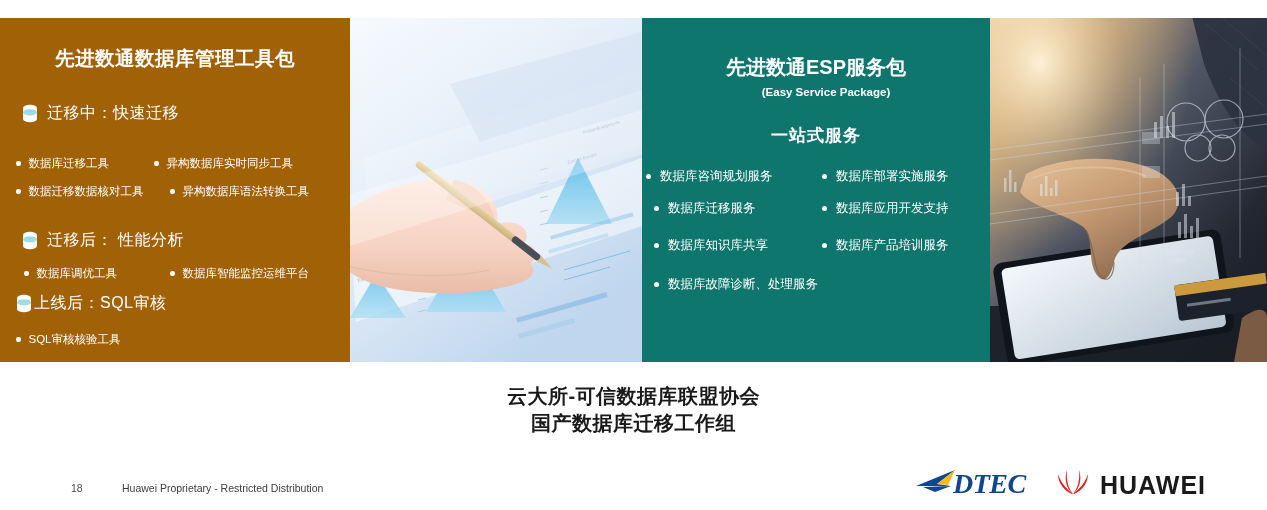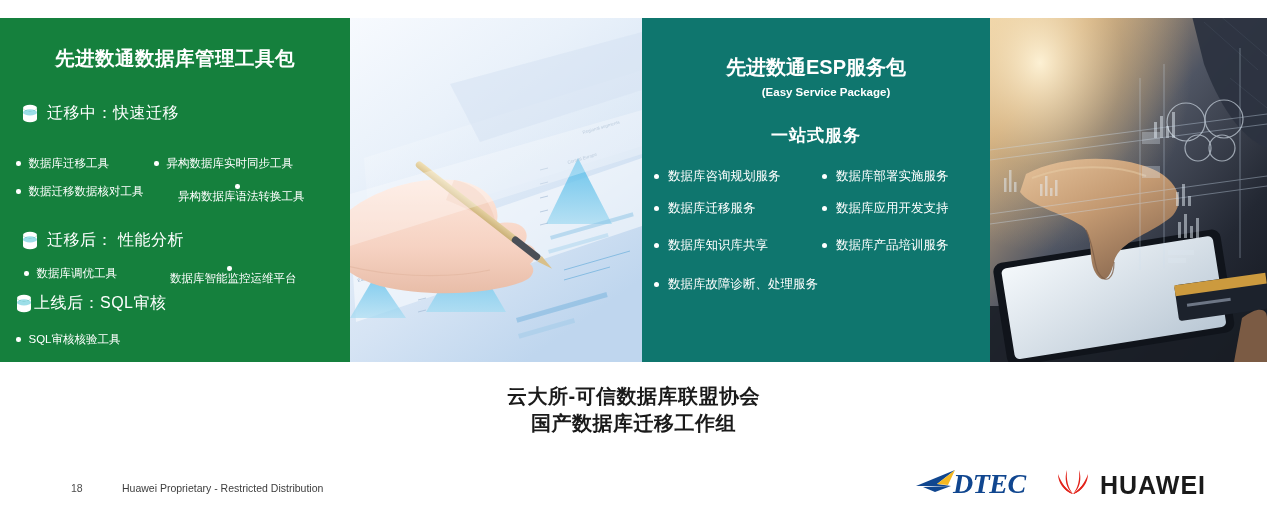--- a/index.html
+++ b/index.html
@@ -24,21 +24,21 @@
     height: 344px;
   }
 
   
   .teal-panel {
     position: absolute;
     left: 0;
     top: 0;
     width: 350px;
     height: 344px;
-    background: #15803d;
+    background: #a16207;
     overflow: hidden;
   }
   .teal-title {
     position: absolute;
     left: 0;
     top: 27px;
     width: 350px;
     text-align: center;
     color: #ffffff;
     font-size: 19.5px;
@@ -73,23 +73,23 @@
   .teal-bul .dot {
     width: 4.5px; height: 4.5px;
     border-radius: 50%;
     background: #ffffff;
     margin-right: 8px;
     flex: 0 0 auto;
   }
   .tb-1 { left: 16px;  top: 138px; }
   .tb-2 { left: 154px; top: 138px; }
   .tb-3 { left: 16px;  top: 166px; }
-  .tb-4 { left: 178px; top: 166px; flex-direction: column; }
+  .tb-4 { left: 170px; top: 166px; }
   .tb-5 { left: 24px;  top: 248px; }
-  .tb-6 { left: 170px; top: 248px; flex-direction: column; }
+  .tb-6 { left: 170px; top: 248px; }
   .tb-7 { left: 16px;  top: 314px; text-align: right; }
 
   
   .photo-mid {
     position: absolute;
     left: 350px;
     top: 0;
     width: 292px;
     height: 344px;
     overflow: hidden;
@@ -142,21 +142,21 @@
     align-items: center;
     white-space: nowrap;
   }
   .red-bul .dot {
     width: 5px; height: 5px;
     border-radius: 50%;
     background: #ffffff;
     margin-right: 9px;
     flex: 0 0 auto;
   }
-  .rb-1 { left: 12px;  top: 150px; }
+  .rb-1 { left: 4px;  top: 150px; }
   .rb-2 { left: 180px; top: 150px; }
   .rb-3 { left: 12px;  top: 182px; }
   .rb-4 { left: 180px; top: 182px; }
   .rb-5 { left: 12px;  top: 219px; }
   .rb-6 { left: 180px; top: 219px; }
   .rb-7 { left: 12px;  top: 258px; }
 
   
   .photo-right {
     position: absolute;

